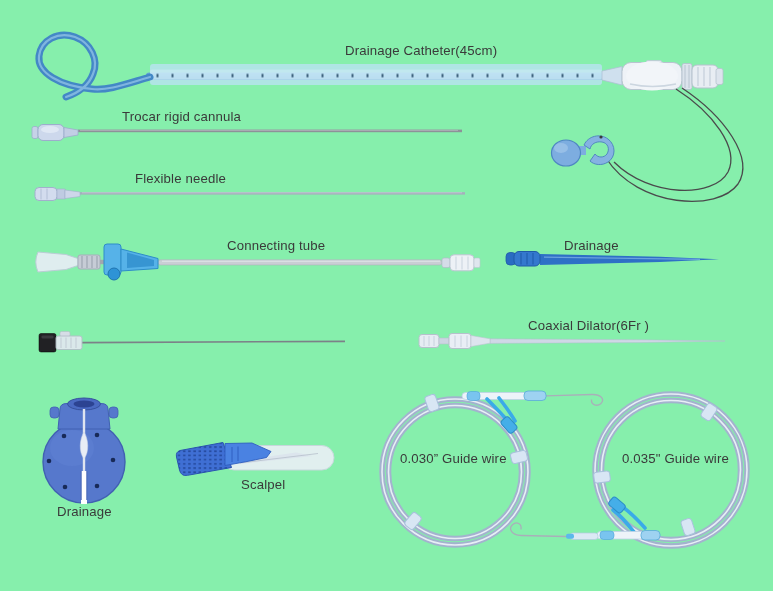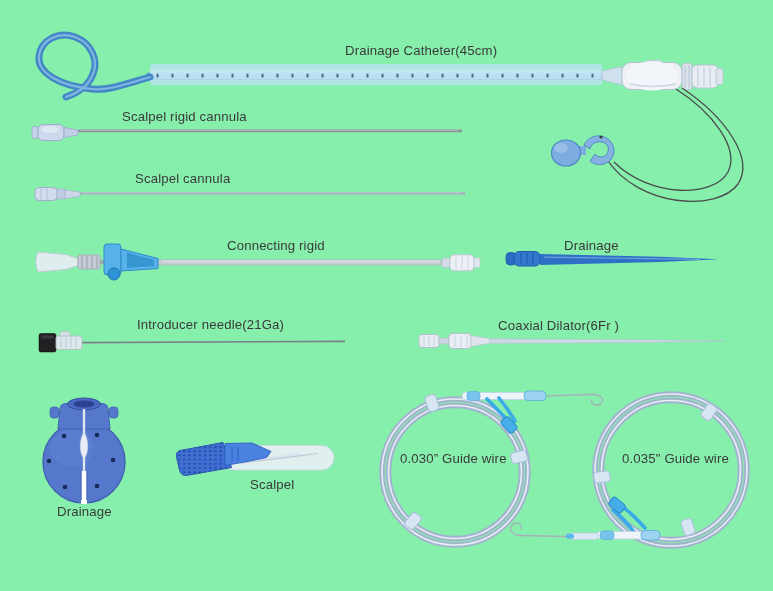--- a/index.html
+++ b/index.html
@@ -207,24 +207,23 @@
       <rect x="612" y="497" width="10" height="16" rx="3" transform="rotate(130 617 505)" fill="#45aee8" stroke="#2b8cc8"></rect>
       <rect x="597" y="531.5" width="62" height="7.5" rx="3.5" fill="#edf3f9" stroke="#bed2e6" stroke-width="0.8"></rect>
       <rect x="641" y="530.5" width="19" height="9.5" rx="4" fill="#9ed2f1" stroke="#58acd8" stroke-width="0.8"></rect>
       <rect x="600" y="531" width="14" height="8.5" rx="3.5" fill="#79c4ef" stroke="#4aa4d8" stroke-width="0.6"></rect>
       <rect x="570" y="533" width="28" height="6.5" rx="3" fill="#dce9f4" stroke="#b4cce0" stroke-width="0.7"></rect>
       <rect x="566" y="533.8" width="8" height="5" rx="2" fill="#5cb8ec"></rect>
     </g>
   </svg>
 
   <div class="lbl" style="left:345px;top:43px">Drainage Catheter(45cm)</div>
-  <div class="lbl" style="left:122px;top:109px">Scalpel rigid cannula</div>
-  <div class="lbl" style="left:135px;top:171px">Scalpel cannula</div>
-  <div class="lbl" style="left:227px;top:238px">Connecting rigid</div>
+  <div class="lbl" style="left:122px;top:109px">Trocar rigid cannula</div>
+  <div class="lbl" style="left:135px;top:171px">Flexible needle</div>
+  <div class="lbl" style="left:227px;top:238px">Connecting tube</div>
   <div class="lbl" style="left:564px;top:238px">Drainage</div>
-  <div class="lbl" style="left:137px;top:317px">Introducer needle(21Ga)</div>
-  <div class="lbl" style="left:498px;top:318px">Coaxial Dilator(6Fr )</div>
+  <div class="lbl" style="left:528px;top:318px">Coaxial Dilator(6Fr )</div>
   <div class="lbl" style="left:57px;top:504px">Drainage</div>
-  <div class="lbl" style="left:250px;top:477px">Scalpel</div>
+  <div class="lbl" style="left:241px;top:477px">Scalpel</div>
   <div class="lbl" style="left:400px;top:451px">0.030” Guide wire</div>
   <div class="lbl" style="left:622px;top:451px">0.035" Guide wire</div>
 
 </div>
 
 </body></html>

